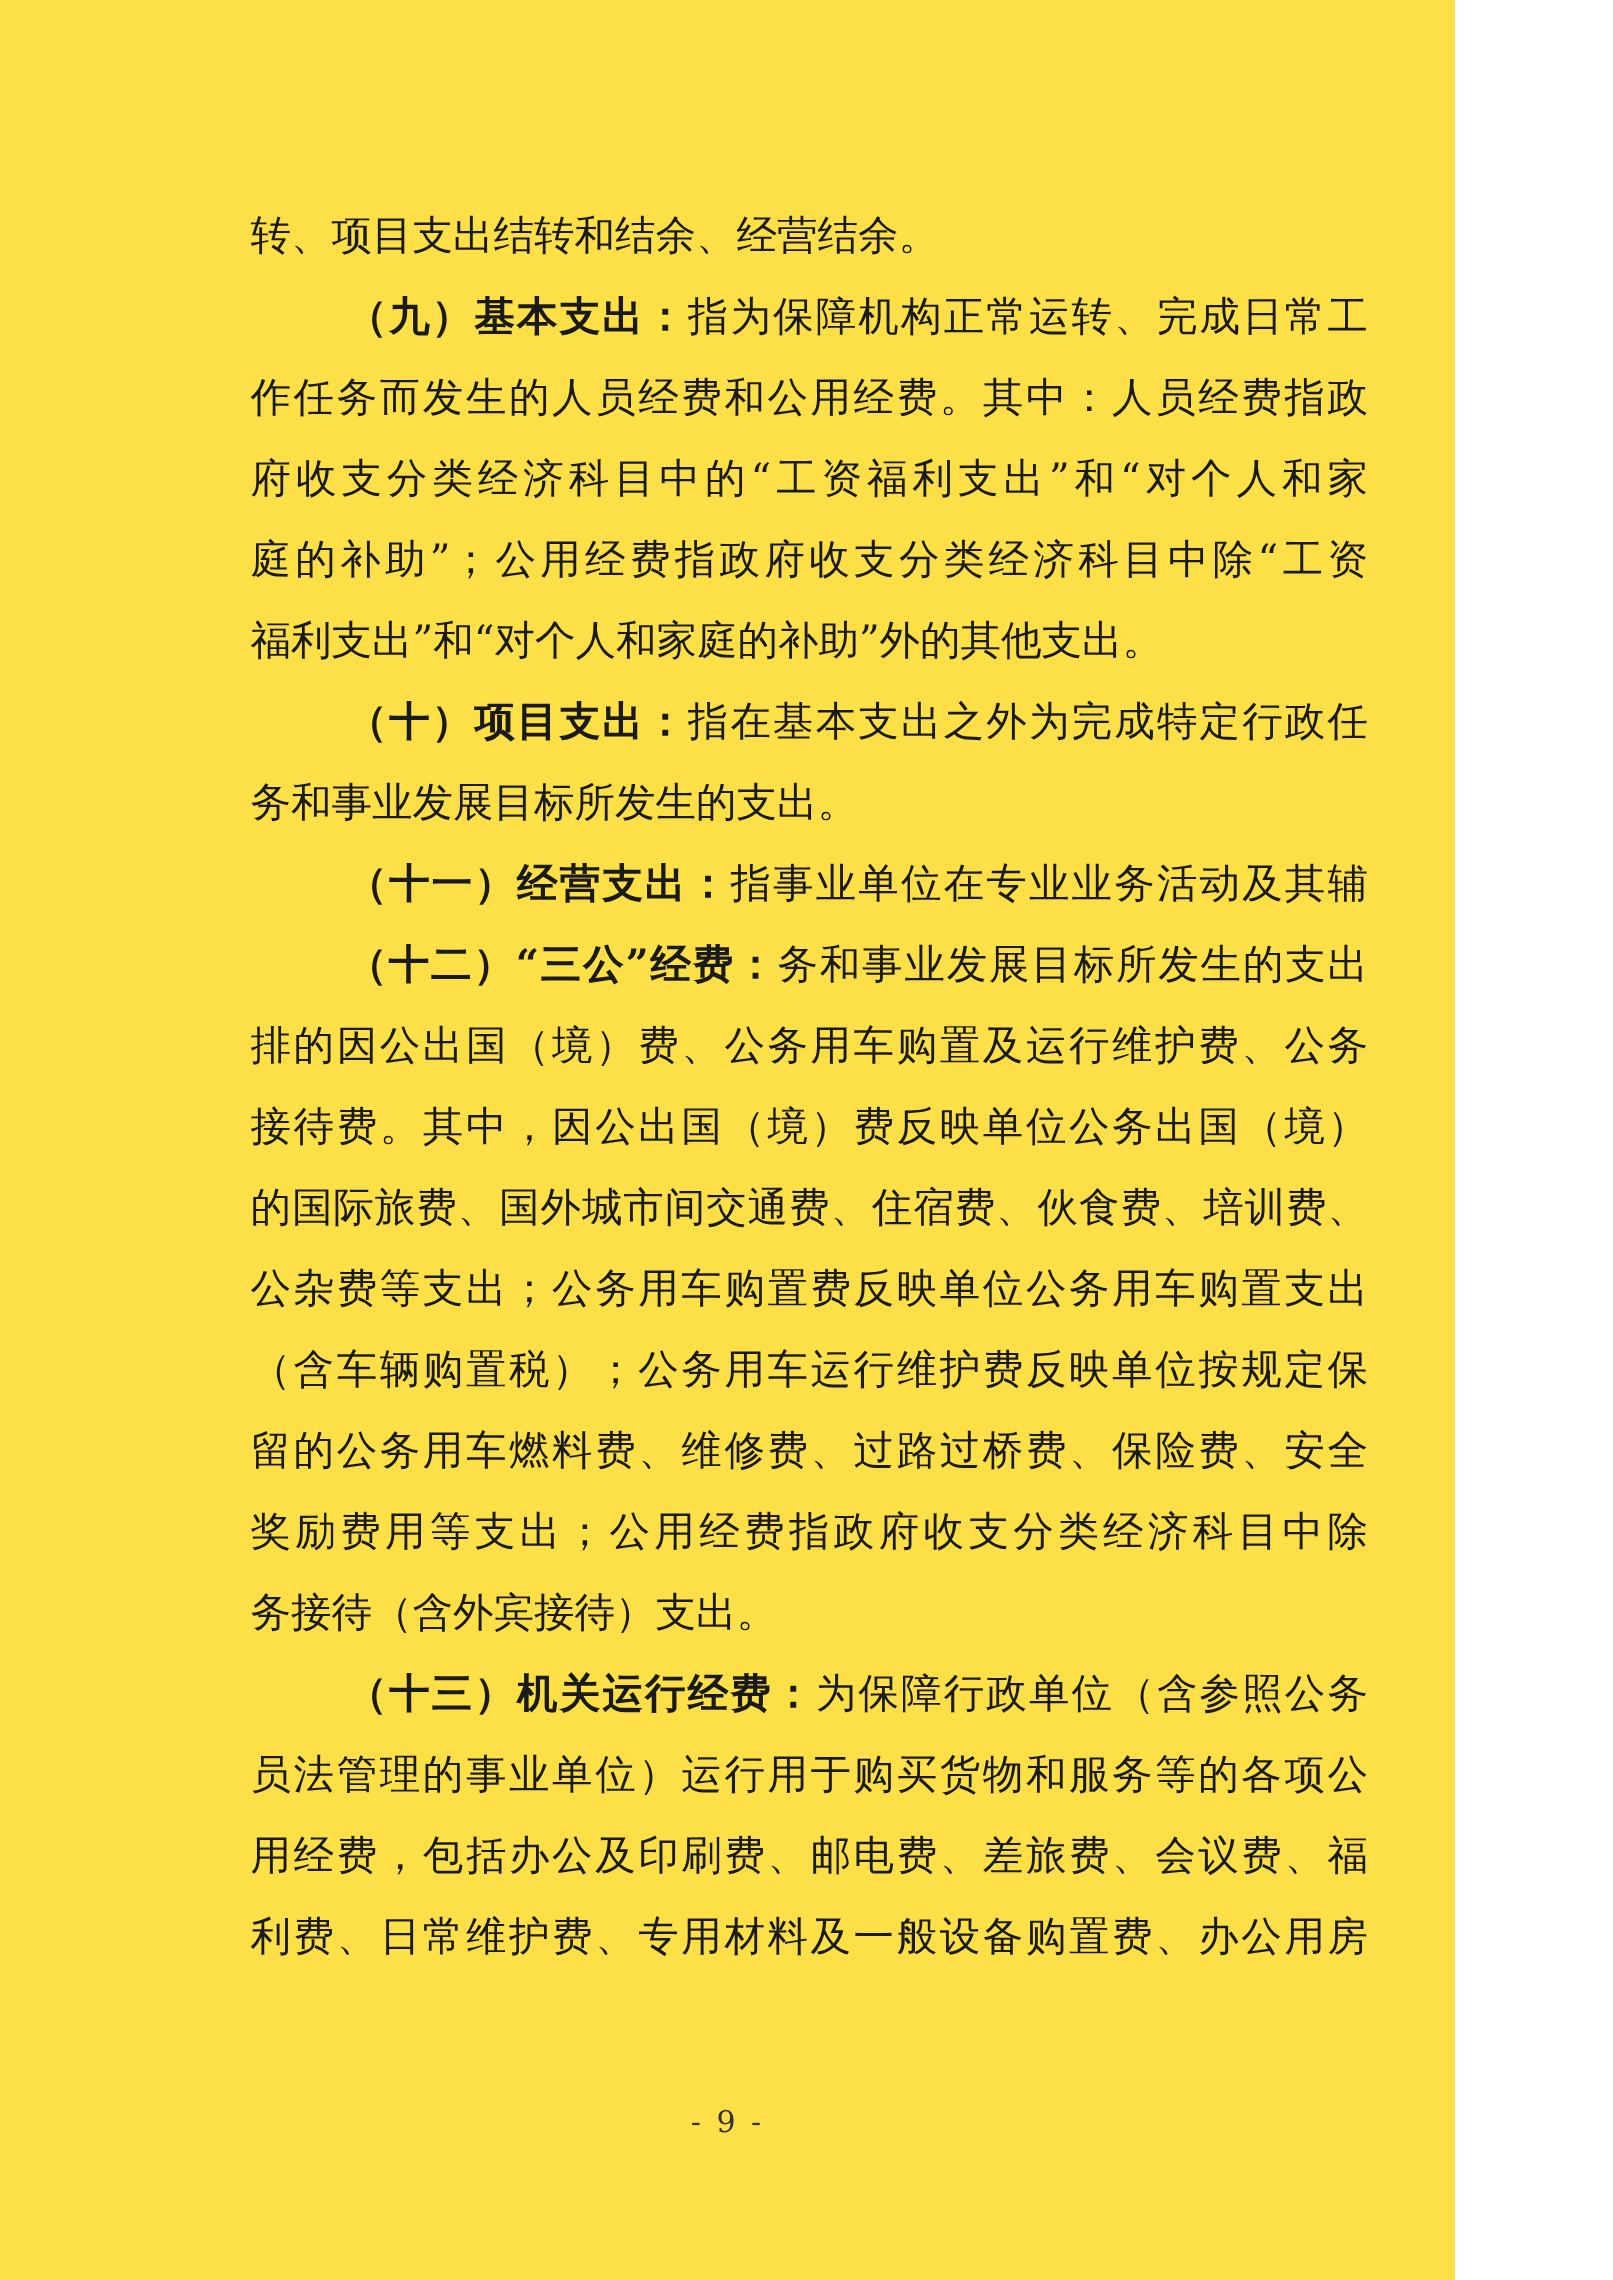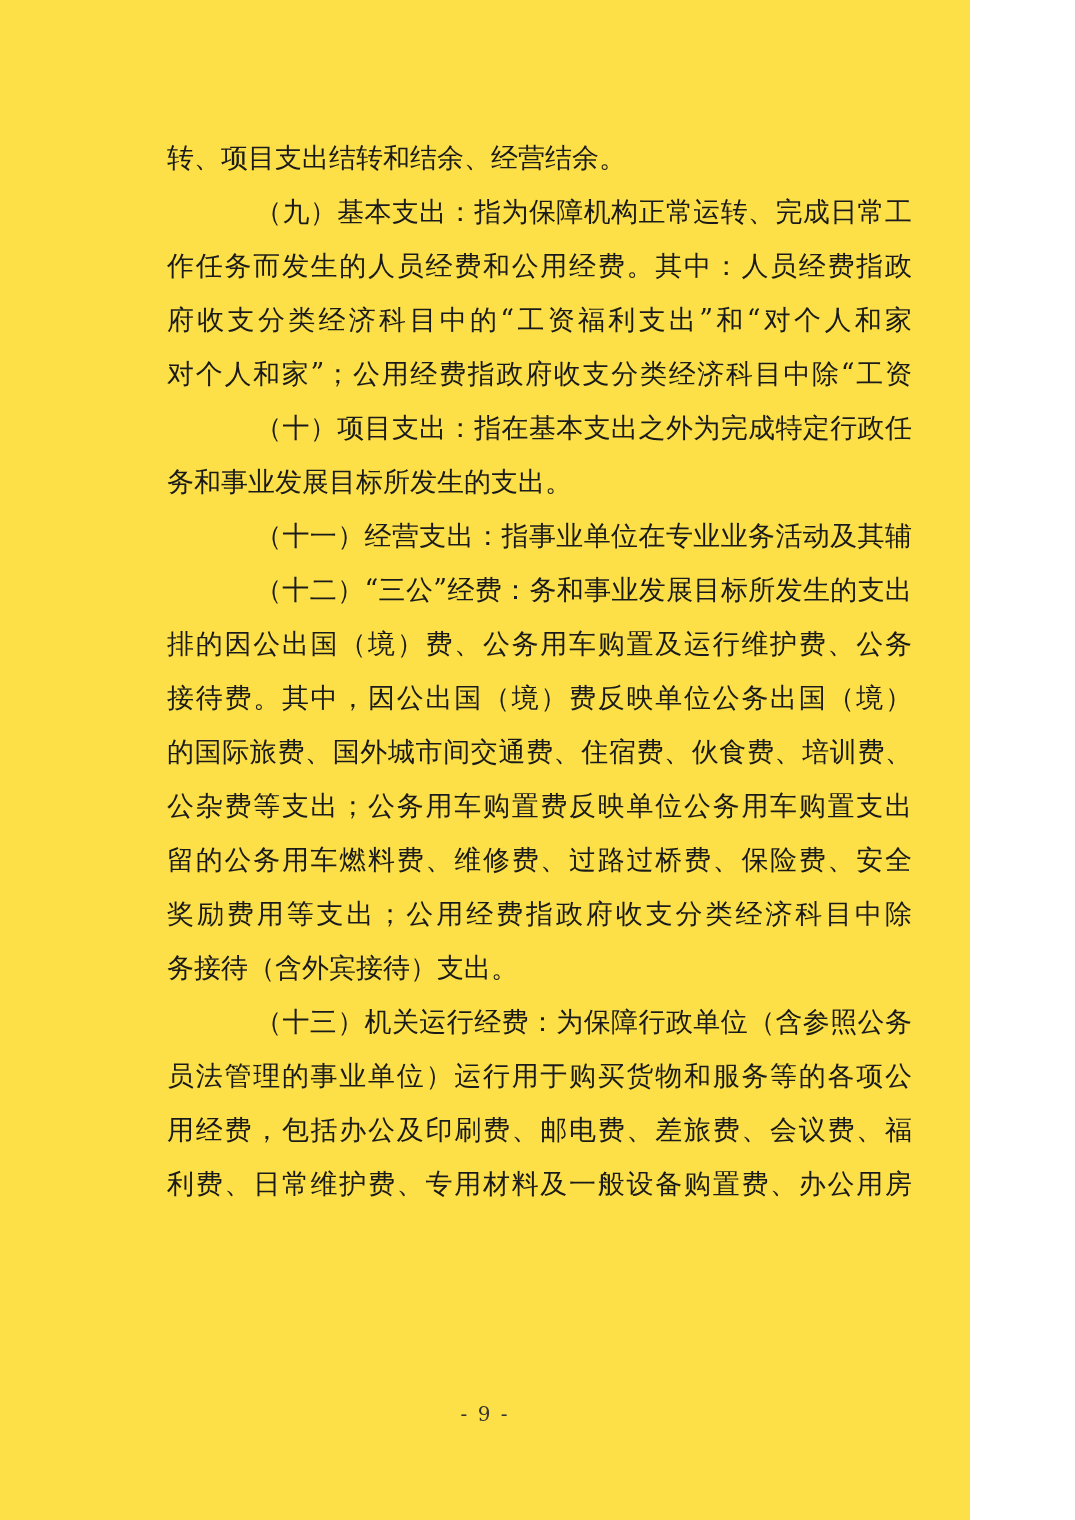--- a/index.html
+++ b/index.html
@@ -33,21 +33,21 @@
     white-space: normal;
   }
   .line.end {
     text-align-last: left;
     white-space: nowrap;
   }
   .line.indent {
     padding-left: 64px;
   }
   .seg { font-weight: 400; }
-  .seg.bold { font-weight: 400; margin-left: 24px; }
+  .seg.bold { font-weight: 700; }
   .page-number {
     position: absolute;
     left: 0;
     top: 1402px;
     width: 100%;
     text-align: center;
     font-size: 20px;
     letter-spacing: 2px;
     color: #333333;
     font-family: "DejaVu Serif", "Liberation Serif", serif;
@@ -55,29 +55,31 @@
 </style>
 </head>
 <body>
 
 <div class="page">
   <div class="text-block">
       <div class="line end"><span class="seg">转、项目支出结转和结余、经营结余。</span></div>
       <div class="line indent"><span class="seg bold">（九）基本支出：</span><span class="seg">指为保障机构正常运转、完成日常工</span></div>
       <div class="line"><span class="seg">作任务而发生的人员经费和公用经费。其中：人员经费指政</span></div>
       <div class="line"><span class="seg">府收支分类经济科目中的“工资福利支出”和“对个人和家</span></div>
-      <div class="line"><span class="seg">对个人和家”；公用经费指政府收支分类经济科目中除“工资</span></div>
+      <div class="line"><span class="seg">庭的补助”；公用经费指政府收支分类经济科目中除“工资</span></div>
+      <div class="line end"><span class="seg">福利支出”和“对个人和家庭的补助”外的其他支出。</span></div>
       <div class="line indent"><span class="seg bold">（十）项目支出：</span><span class="seg">指在基本支出之外为完成特定行政任</span></div>
       <div class="line end"><span class="seg">务和事业发展目标所发生的支出。</span></div>
       <div class="line indent"><span class="seg bold">（十一）经营支出：</span><span class="seg">指事业单位在专业业务活动及其辅</span></div>
       <div class="line indent"><span class="seg bold">（十二）“三公”经费：</span><span class="seg">务和事业发展目标所发生的支出</span></div>
       <div class="line"><span class="seg">排的因公出国（境）费、公务用车购置及运行维护费、公务</span></div>
       <div class="line"><span class="seg">接待费。其中，因公出国（境）费反映单位公务出国（境）</span></div>
       <div class="line"><span class="seg">的国际旅费、国外城市间交通费、住宿费、伙食费、培训费、</span></div>
       <div class="line"><span class="seg">公杂费等支出；公务用车购置费反映单位公务用车购置支出</span></div>
+      <div class="line"><span class="seg">（含车辆购置税）；公务用车运行维护费反映单位按规定保</span></div>
       <div class="line"><span class="seg">留的公务用车燃料费、维修费、过路过桥费、保险费、安全</span></div>
       <div class="line"><span class="seg">奖励费用等支出；公用经费指政府收支分类经济科目中除</span></div>
       <div class="line end"><span class="seg">务接待（含外宾接待）支出。</span></div>
       <div class="line indent"><span class="seg bold">（十三）机关运行经费：</span><span class="seg">为保障行政单位（含参照公务</span></div>
       <div class="line"><span class="seg">员法管理的事业单位）运行用于购买货物和服务等的各项公</span></div>
       <div class="line"><span class="seg">用经费，包括办公及印刷费、邮电费、差旅费、会议费、福</span></div>
       <div class="line"><span class="seg">利费、日常维护费、专用材料及一般设备购置费、办公用房</span></div>
     </div>
   <div class="page-number">- 9 -</div>
 </div>

